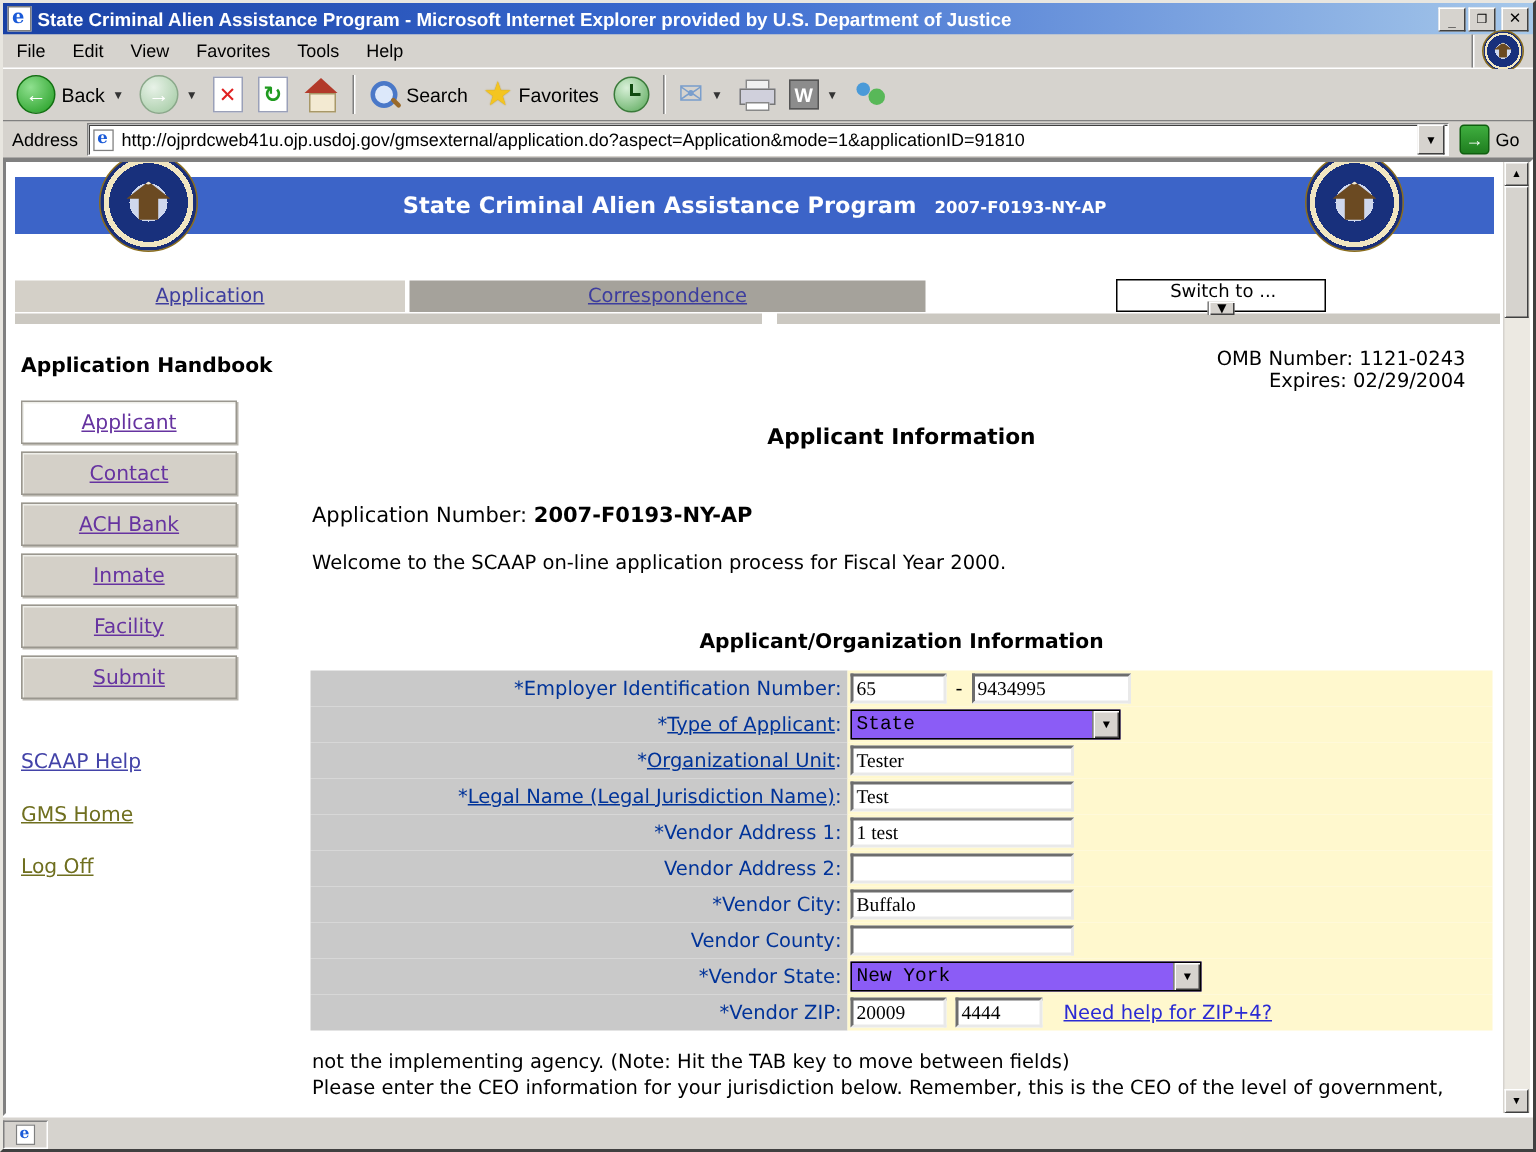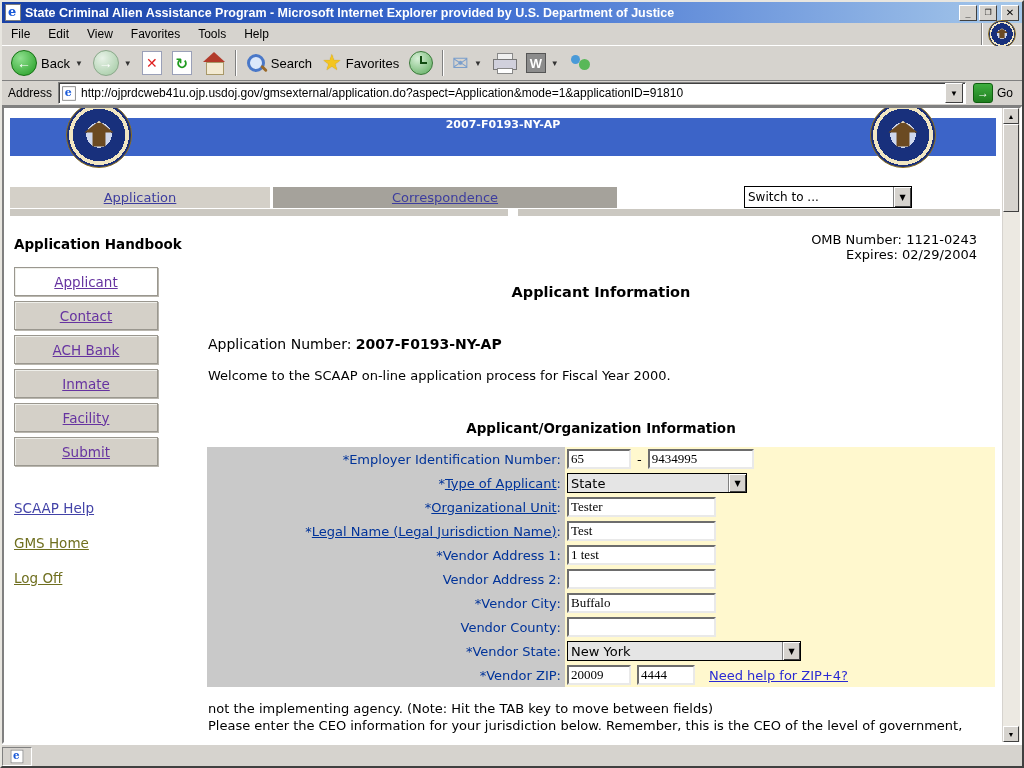--- a/index.html
+++ b/index.html
@@ -82,21 +82,21 @@
 
   .tab{position:absolute;top:79px;height:21px;display:flex;align-items:center;justify-content:center;font-size:13px;}
   .tab a{text-decoration:underline;}
   .tab0{left:6px;width:260px;background:#d4d0c8;}
   .tab1{left:269px;width:344px;background:#a5a29b;}
   .tab a{color:#3d3d9e;}
   .strip{position:absolute;top:101px;height:7px;background:#cbc8c1;}
   .strip.s1{left:6px;width:498px;}
   .strip.s2{left:514px;width:482px;}
 
-  .switch-combo{position:absolute;left:740px;top:78px;width:168px;height:22px;background:#fff;border:1px solid #000;display:flex;align-items:center;box-sizing:border-box;}
+  .switch-combo{position:absolute;left:740px;top:78px;width:140px;height:22px;background:#fff;border:1px solid #000;display:flex;align-items:center;box-sizing:border-box;flex-direction:column;}
   .switch-combo .val{flex:1;font-size:12px;padding-left:3px;color:#000;}
   .sel-btn{width:17px;height:100%;background:#d6d3ce;border-left:1px solid #808080;display:flex;align-items:center;justify-content:center;font-size:8px;box-shadow:inset 1px 1px 0 #fff, inset -1px -1px 0 #404040;}
 
   .hb-head{position:absolute;left:10px;top:128px;font-size:13.5px;font-weight:bold;color:#000;}
   .side-btn{position:absolute;left:10px;width:142px;height:27px;background:#d4d0c8;border:1px solid #9a978f;box-shadow:inset 1px 1px 0 #efefea, 1px 1px 0 #b9b6ae;display:flex;align-items:center;justify-content:center;font-size:13.5px;}
   .side-btn.active{background:#fff;}
   .side-btn a{color:#6633a0;text-decoration:underline;}
   .side-link{position:absolute;left:10px;font-size:13.5px;text-decoration:underline;}
   .side-link.help{color:#4343a8;}
   .side-link.olive{color:#6f6f1f;}
@@ -108,21 +108,21 @@
   .appnum b{font-weight:bold;}
   .welcome{position:absolute;left:204px;top:260px;font-size:13px;color:#000;}
   .h-sect{position:absolute;left:203px;top:312px;width:788px;text-align:center;font-size:13.5px;font-weight:bold;color:#000;}
 
   .form{position:absolute;left:203px;top:339px;width:788px;}
   .frow{display:flex;height:24px;align-items:center;}
   .flabel{width:358px;background:var(--form-left-bg,#c9c9c9);height:100%;display:flex;align-items:center;justify-content:flex-end;padding-right:4px;box-sizing:border-box;font-size:13px;color:var(--form-label,#003399);white-space:nowrap;}
   .flabel .lnk{text-decoration:underline;}
   .fval{flex:1;background:var(--form-right-bg,#fff8ce);height:100%;display:flex;align-items:center;padding-left:2px;box-sizing:border-box;gap:6px;}
   .tin{height:16px;background:#fff;border:2px solid;border-color:#6d6d6d #e9e9e9 #e9e9e9 #6d6d6d;font-size:13px;padding:0 2px;display:flex;align-items:center;font-family:Liberation Serif, serif;color:#000;}
-  .combo{height:20px;background:#e5e5e5;border:1px solid #000;display:flex;align-items:center;box-sizing:border-box;}
+  .combo{height:20px;background:#8b5cf6;border:1px solid #000;display:flex;align-items:flex-start;box-sizing:border-box;font-family:Liberation Mono, monospace;}
   .combo .val{flex:1;font-size:13px;padding:1px 0 0 3px;}
   .dash{font-size:13px;color:#000;}
   .ziphelp{font-size:13px;color:#2a2ad4;text-decoration:underline;margin-left:8px;}
 
   .ceo-note{position:absolute;left:204px;top:592px;width:792px;font-size:13px;color:#000;line-height:17px;}
 
   
   .vscroll{position:absolute;right:0;top:0;bottom:0;width:17px;background:#ece9e2;border-left:1px solid #d6d3ce;}
   .sbtn{position:absolute;left:0;width:16px;height:16px;background:#d6d3ce;border:1px solid;border-color:#fff #404040 #404040 #fff;display:flex;align-items:center;justify-content:center;font-size:7px;color:#000;box-sizing:border-box;}
   .sbtn.up{top:0;}
@@ -248,20 +248,21 @@
     <div class="go-btn">
       <span class="go-ico">→</span>
       <span>Go</span>
     </div>
   </div>
 
   <div class="content">
     <div class="page">
 
       <div class="banner">
+        <span class="bt">State Criminal Alien Assistance Program</span>
         <span class="bc">2007-F0193-NY-AP</span>
       </div>
       <span class="seal seal-left">
           <span class="eagle"></span>
         </span>
       <span class="seal seal-right">
           <span class="eagle"></span>
         </span>
 
       <div class="tab tab0">

